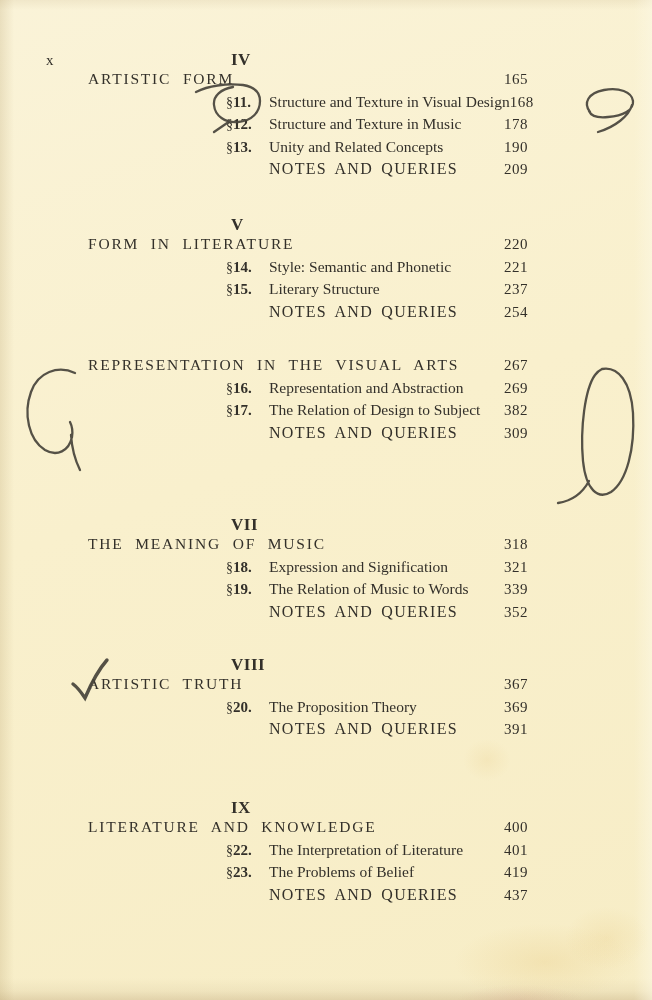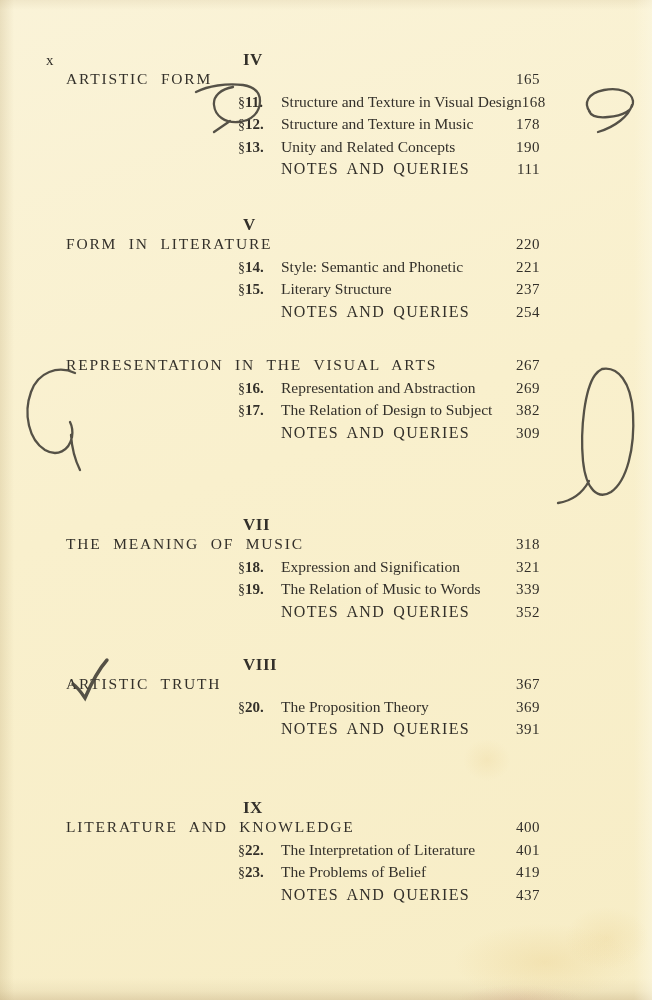--- a/index.html
+++ b/index.html
@@ -13,25 +13,25 @@
       radial-gradient(ellipse 90px 22px at 520px 1000px, rgba(205,140,125,.18), rgba(205,140,125,0) 70%),
       linear-gradient(90deg, rgba(176,152,100,.22) 0px, rgba(176,152,100,0) 14px),
       linear-gradient(270deg, rgba(252,248,228,.55) 0px, rgba(252,248,228,0) 18px),
       linear-gradient(0deg, rgba(170,140,95,.28) 0px, rgba(170,140,95,.10) 9px, rgba(170,140,95,0) 22px),
       linear-gradient(180deg, rgba(172,146,96,.12) 0px, rgba(172,146,96,0) 10px),
       linear-gradient(160deg,#faf3d8 0%, #f9f0cd 45%, #f7edc6 100%);
     font-family:"Liberation Serif","DejaVu Serif",serif;
     color:#33302a;
   }
   .folio{position:absolute;left:46px;top:52px;font-size:15px;letter-spacing:.5px;}
-  .section{position:absolute;left:16px;width:572px;}
+  .section{position:absolute;left:4px;width:572px;}
   .roman{padding-left:227px;font-size:17px;font-weight:700;height:21px;line-height:21px;letter-spacing:.5px;}
   .row{display:flex;align-items:baseline;height:22.4px;}
   .row.head{height:23px;}
-  .sec-title{margin-left:50px;font-size:15.5px;letter-spacing:1.8px;word-spacing:6px;white-space:nowrap;font-family:Liberation Serif, serif;}
+  .sec-title{margin-left:84px;font-size:15.5px;letter-spacing:1.8px;word-spacing:6px;white-space:nowrap;font-family:Liberation Serif, serif;}
   .pgnum{margin-left:auto;padding-right:48px;font-size:15px;letter-spacing:.5px;}
   .label{flex:0 0 43px;margin-left:222px;font-size:15px;white-space:nowrap;}
   .label .mark{font-weight:400;font-size:14px;}
   .label .num{font-weight:700;}
   .etitle{font-size:15.5px;white-space:nowrap;}
   .etitle.notes{font-size:16px;letter-spacing:1.3px;word-spacing:3px;font-weight:400;}
   .etitle.plates{margin-left:222px;font-variant:small-caps;font-size:15.5px;letter-spacing:.5px;}
   .pen-overlay{position:absolute;left:0;top:0;width:652px;height:1000px;pointer-events:none;}
   .pen-overlay path{fill:none;stroke:#46433b;stroke-width:2.3;stroke-linecap:round;opacity:.92;}
   .pen-overlay path.thick{stroke-width:3.4;}
@@ -59,21 +59,21 @@
           <span class="pgnum">178</span>
         </div>
         <div class="row entry">
           <span class="label"><span class="mark">§</span><span class="num">13.</span></span>
           <span class="etitle">Unity and Related Concepts</span>
           <span class="pgnum">190</span>
         </div>
         <div class="row entry">
           <span class="label"></span>
           <span class="etitle notes">NOTES AND QUERIES</span>
-          <span class="pgnum">111</span>
+          <span class="pgnum">209</span>
         </div>
       </div>
       <div class="section" style="top: 214px;">
         <div class="roman">V</div>
         <div class="row head">
           <span class="sec-title">FORM IN LITERATURE</span>
           <span class="pgnum">220</span>
         </div>
         <div class="row entry">
           <span class="label"><span class="mark">§</span><span class="num">14.</span></span>

